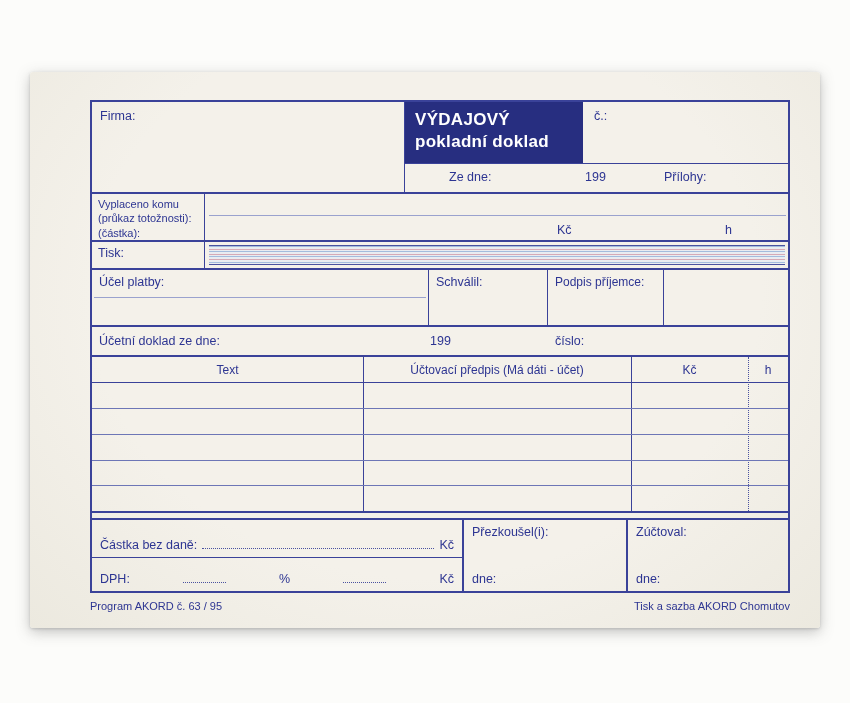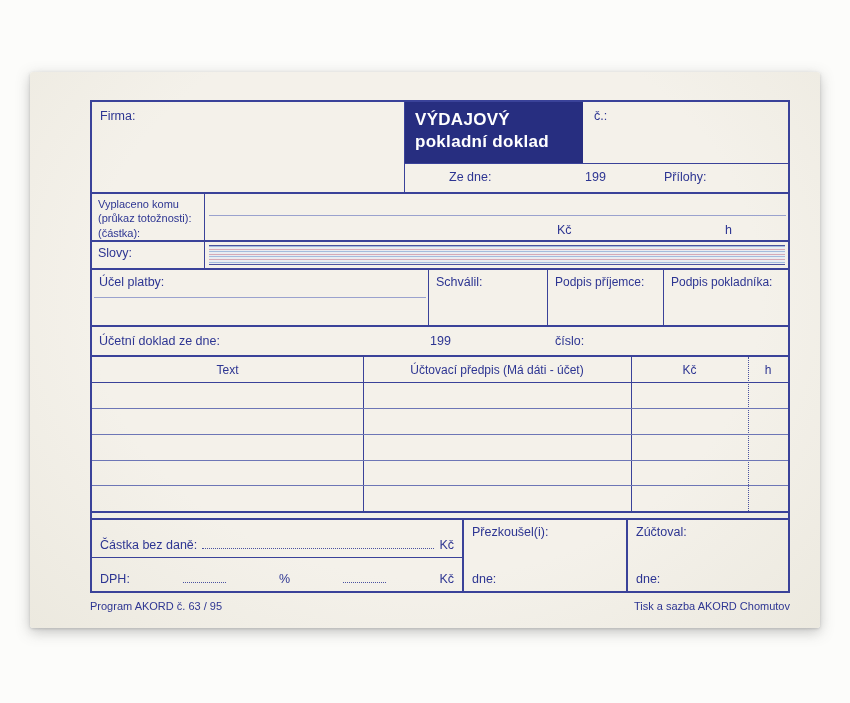--- a/index.html
+++ b/index.html
@@ -144,38 +144,35 @@
       </div>
       <div class="abs zone">
         <div class="abs hairline"></div>
         <span class="abs kc">Kč</span>
         <span class="abs hh">h</span>
       </div>
     </div>
 
     <div class="abs row3">
       <div class="abs label-cell lbl">
-        <span>Slovy:</span>
+        <span>Tisk:</span>
       </div>
       <div class="abs stripes"></div>
     </div>
 
     <div class="abs row4">
       <div class="c c1">
         <span>Účel platby:</span>
         <div class="hairline"></div>
       </div>
       <div class="c c2">
         <span>Schválil:</span>
       </div>
       <div class="c c3">
         <span>Podpis příjemce:</span>
-      </div>
-      <div class="c c4">
-        <span>Podpis pokladníka:</span>
       </div>
     </div>
 
     <div class="abs row5">
       <span class="t1 lbl">Účetní doklad ze dne:</span>
       <span class="t2 lbl">199</span>
       <span class="t3 lbl">číslo:</span>
     </div>
 
     <div class="abs tbl">

